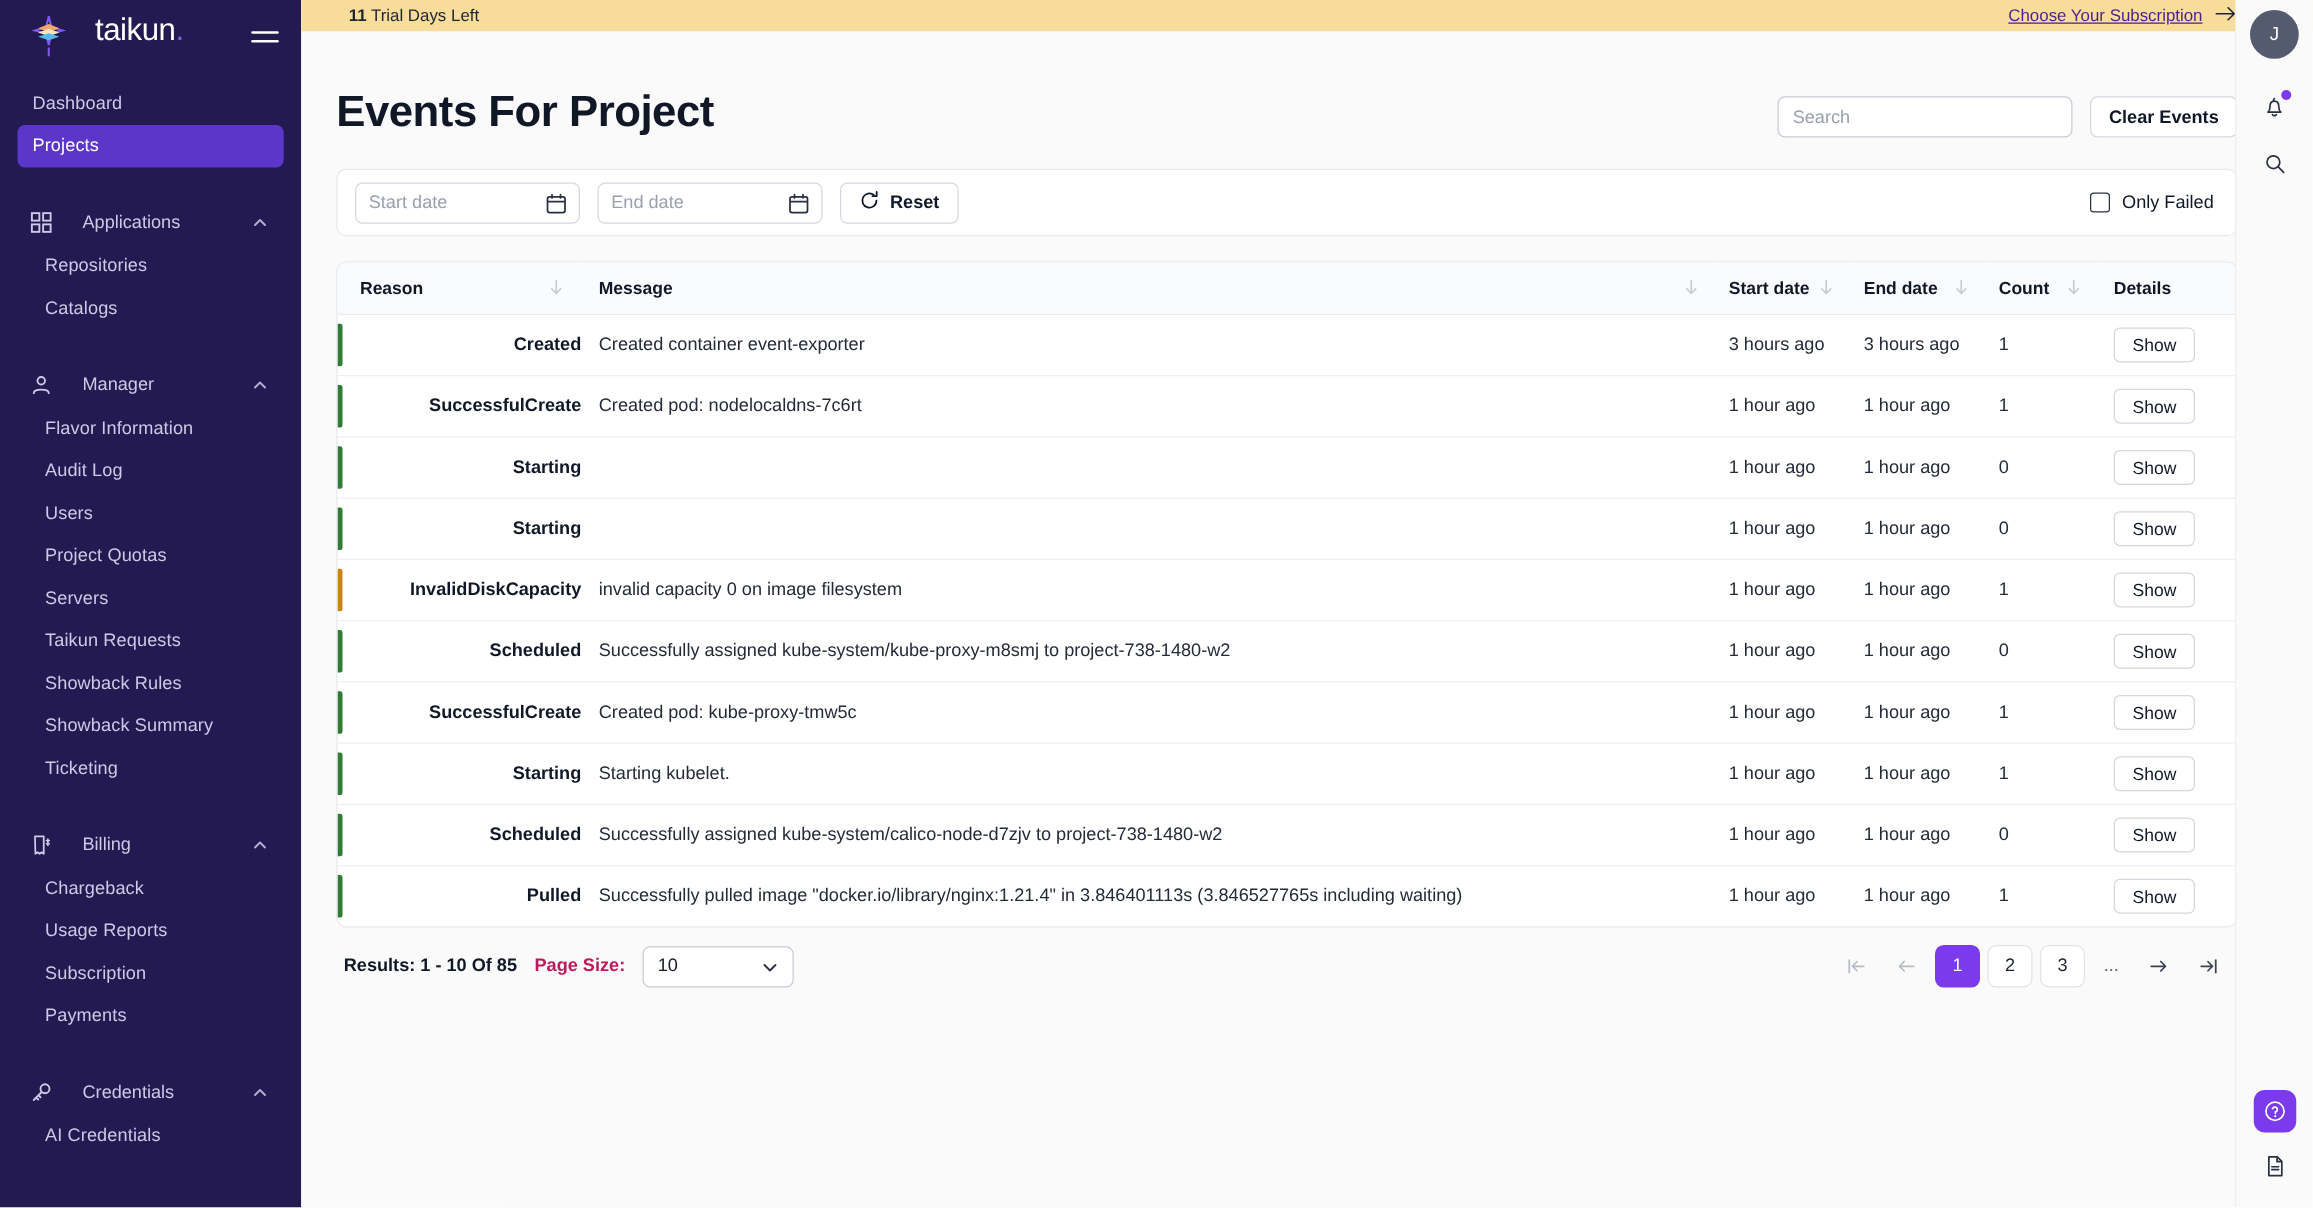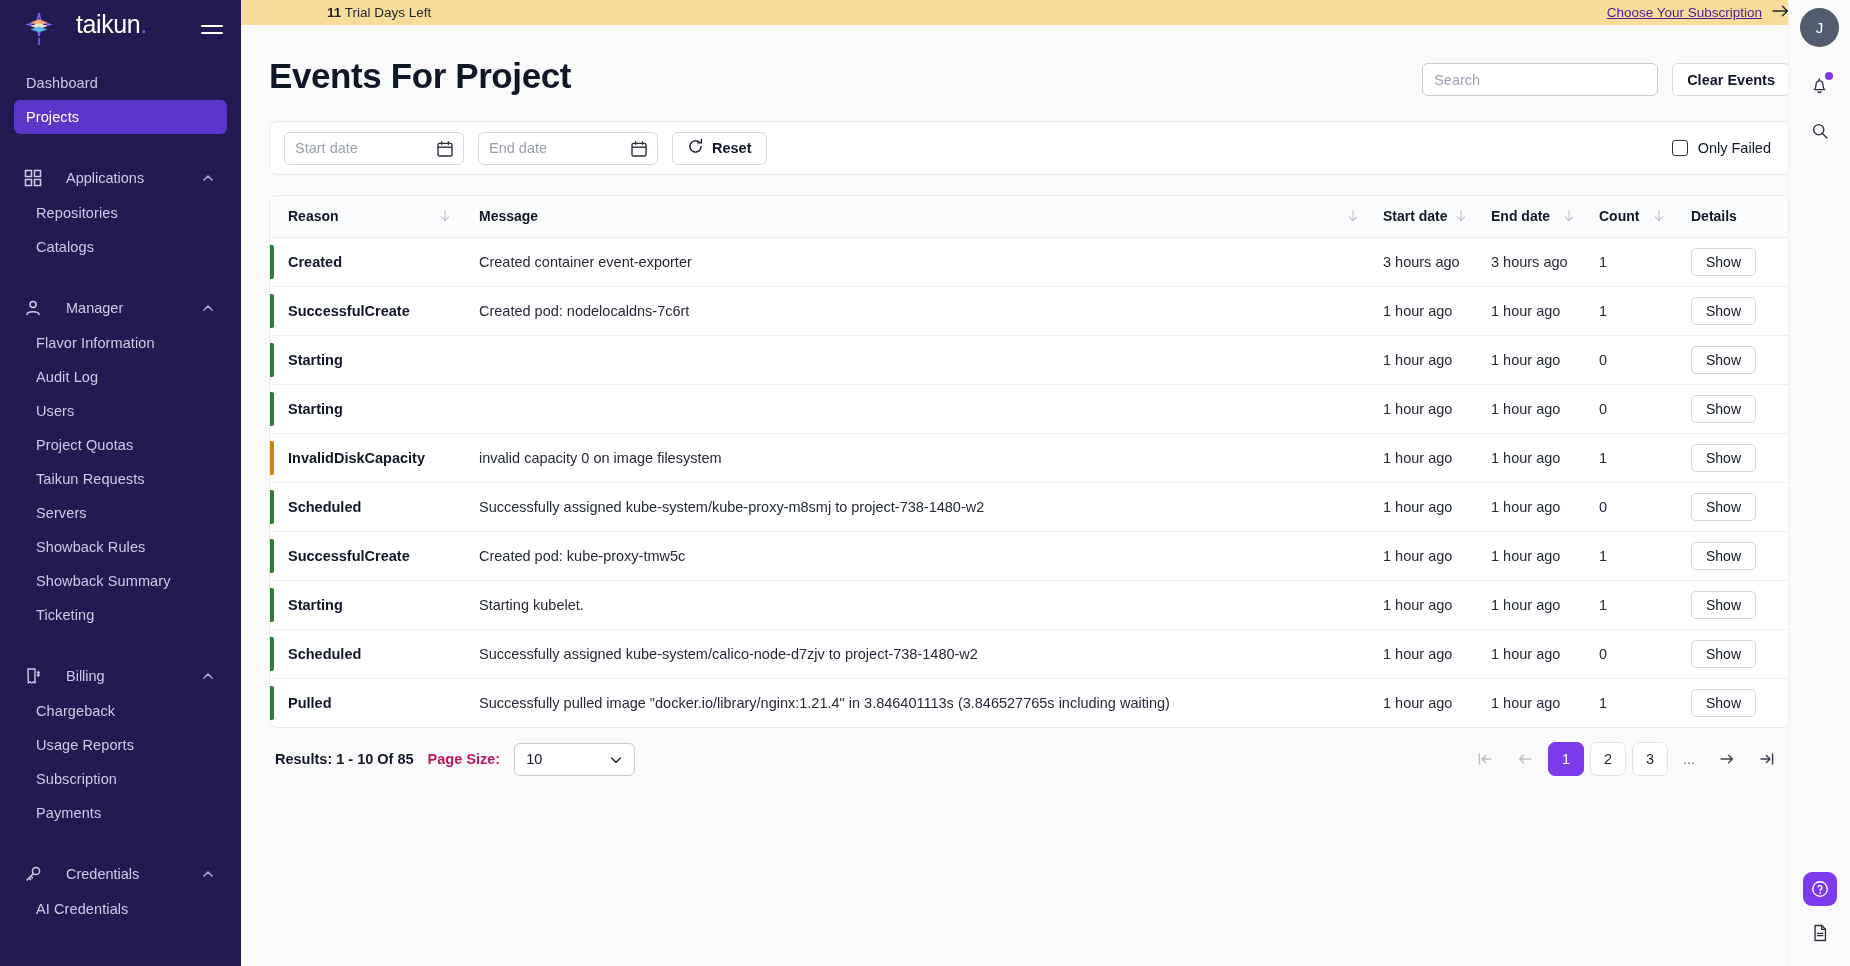--- a/index.html
+++ b/index.html
@@ -58,33 +58,33 @@
   .spacer-md { height: 26px; }
 
   
   .main {
     flex: 1 1 auto; height: 966px;
     background: #fafafa; position: relative; overflow: hidden;
   }
   .trial-bar {
     height: 25px; background: #f7dc9a;
     display: flex; align-items: center;
-    padding: 0 60px 0 86px; font-size: 13.5px; color: #1f2430;
+    padding: 0 60px 0 38px; font-size: 13.5px; color: #1f2430;
   }
   .trial-left b { font-weight: 700; }
   .trial-right {
     margin-left: auto; display: flex; align-items: center; gap: 10px;
     font-size: 13.5px; color: #4c1d95; cursor: pointer;
   }
   .trial-right .lbl { text-decoration: underline; }
 
   .page-body { padding: 0 60px 0 28px; }
   .page-head {
     display: flex; align-items: flex-start;
-    padding-top: 30px; gap: 20px;
+    padding-top: 44px; gap: 20px;
   }
   .page-title {
     font-size: 35px; font-weight: 700; color: #101828;
     letter-spacing: -.4px; line-height: 42px;
   }
   .head-tools { margin-left: auto; display: flex; align-items: center; gap: 14px; padding-top: 8px; }
   .search-input {
     width: 236px; height: 33px; border: 1px solid #c8cbd4;
     border-radius: 6px; background: #ffffff;
     padding: 0 11px; font-size: 14.5px; color: #111827;
@@ -152,20 +152,21 @@
   .c-end     { width: 108px; padding-left: 10px !important; }
   .c-count   { width: 90px;  padding-left: 10px !important; }
   .c-details { width: 110px; padding-left: 12px !important; }
 
   tbody tr { height: 49px; border-bottom: 1px solid #edeff3; }
   tbody tr:last-child { border-bottom: none; }
   tbody td { font-size: 14.5px; color: #242a37; vertical-align: middle; padding: 0; }
   td.reason {
     font-weight: 700; color: #101828; position: relative;
     padding-left: 18px;
+    text-align: right;
   }
   td.reason .bar {
     position: absolute; left: 0; top: 7px; bottom: 7px; width: 4px;
     border-radius: 0 2px 2px 0;
   }
   td.message { padding-left: 14px; color: #242a37; white-space: nowrap; overflow: hidden; text-overflow: ellipsis; }
   td.sdate, td.edate { padding-left: 10px; }
   td.count { padding-left: 10px; }
   td.details { padding-left: 12px; }
   .btn-show {
@@ -306,22 +307,22 @@
         <span class="chev">
           <svg viewBox="0 0 14 14" width="14" height="14">
               <path d="M3 9 L7 5 L11 9" fill="none" stroke="#cfc9e6" stroke-width="1.5" stroke-linecap="round" stroke-linejoin="round"></path>
             </svg>
         </span>
       </div>
       <div class="nav-link sub">Flavor Information</div>
       <div class="nav-link sub">Audit Log</div>
       <div class="nav-link sub">Users</div>
       <div class="nav-link sub">Project Quotas</div>
+      <div class="nav-link sub">Servers</div>
       <div class="nav-link sub">Taikun Requests</div>
-      <div class="nav-link sub">Servers</div>
       <div class="nav-link sub">Showback Rules</div>
       <div class="nav-link sub">Showback Summary</div>
       <div class="nav-link sub">Ticketing</div>
 
       <div class="spacer-md"></div>
 
       <div class="group-head">
         <span class="gicon">
           <svg viewBox="0 0 18 18" width="18" height="18">
               <path d="M4 2 h7 v14 l-1.6-1.2 -1.7 1.2 -1.7-1.2 -1.7 1.2 z" fill="none" stroke="#cfc9e6" stroke-width="1.4" stroke-linejoin="round"></path>

